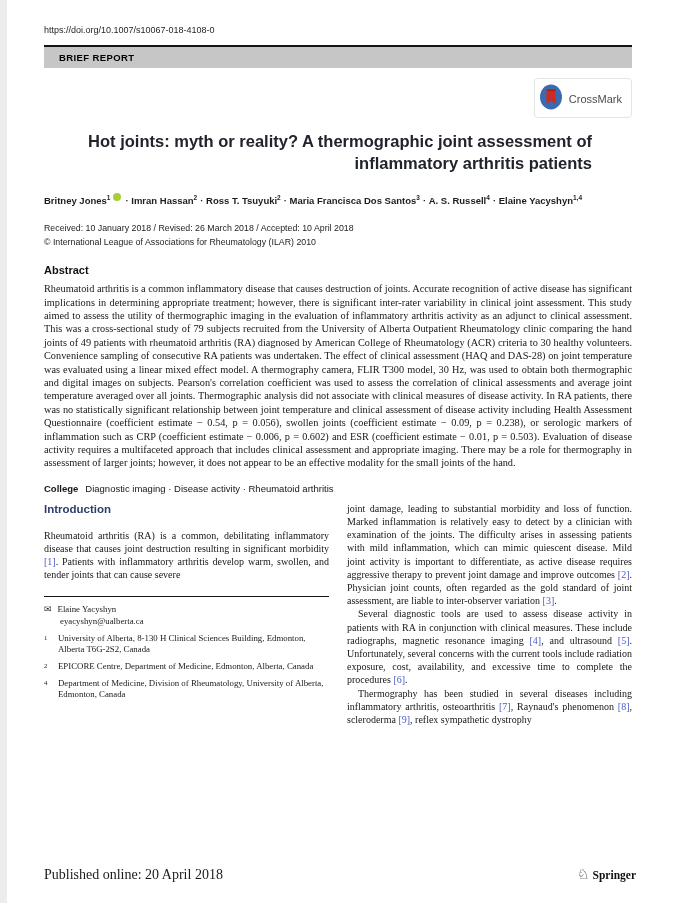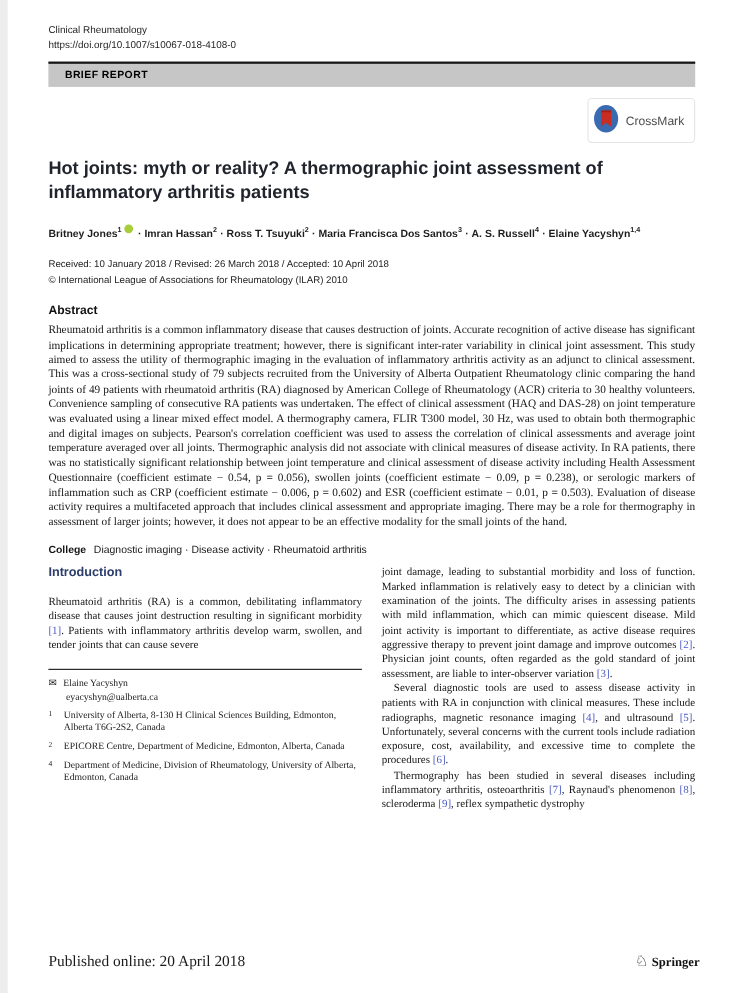--- a/index.html
+++ b/index.html
@@ -24,21 +24,21 @@
   .crossmark-row { display:flex; justify-content:flex-end; margin-top:10px; }
   .crossmark {
     display:flex; align-items:center; gap:6px;
     border:1px solid #e4e4e4; border-radius:4px; background:#fff;
     padding:4px 9px 2px 4px; cursor:pointer;
   }
   .crossmark-label { font:400 11px "Liberation Sans", sans-serif; color:#4c4c4e; }
 
   .paper-title {
     margin-top:13px; max-width:548px;
-    font:700 16.5px/21.5px "Liberation Sans", sans-serif; color:#21242c;
+    font:700 16.5px/21.5px "Liberation Sans", sans-serif; color:#21242c;text-align:right;
   }
 
   .authors {
     margin-top:18px; white-space:nowrap;
     font:700 9.5px/12px "Liberation Sans", sans-serif; color:#1d1d1d;
   }
   .author { display:inline; }
   .author:not(:first-child)::before { content:"\00B7\00A0"; margin-left:3px; }
   .author sup { font-size:6.5px; }
   .orcid-dot {
@@ -85,21 +85,20 @@
   .knight-icon { font-size:14px; line-height:14px; color:#111; }
   .springer-word { font:700 11.5px "Liberation Serif", serif; color:#111; }
 </style>
 </head>
 <body>
 
 <div class="edge-shade"></div>
 
 <div class="page">
 
-  <div class="journal-line">Clinical Rheumatology</div>
   <div class="doi-line">https://doi.org/10.1007/s10067-018-4108-0</div>
 
   <div class="type-bar">BRIEF REPORT</div>
 
   <div class="crossmark-row">
     <div class="crossmark">
       <span>
         <svg width="24" height="28" viewBox="0 0 24 28">
           <ellipse cx="12" cy="14" rx="11" ry="12.5" fill="#3a6ab0"></ellipse>
           <path d="M7.5 6.5 L16.5 6.5 L16.5 21 L12 17.5 L7.5 21 Z" fill="#c92c20"></path>

